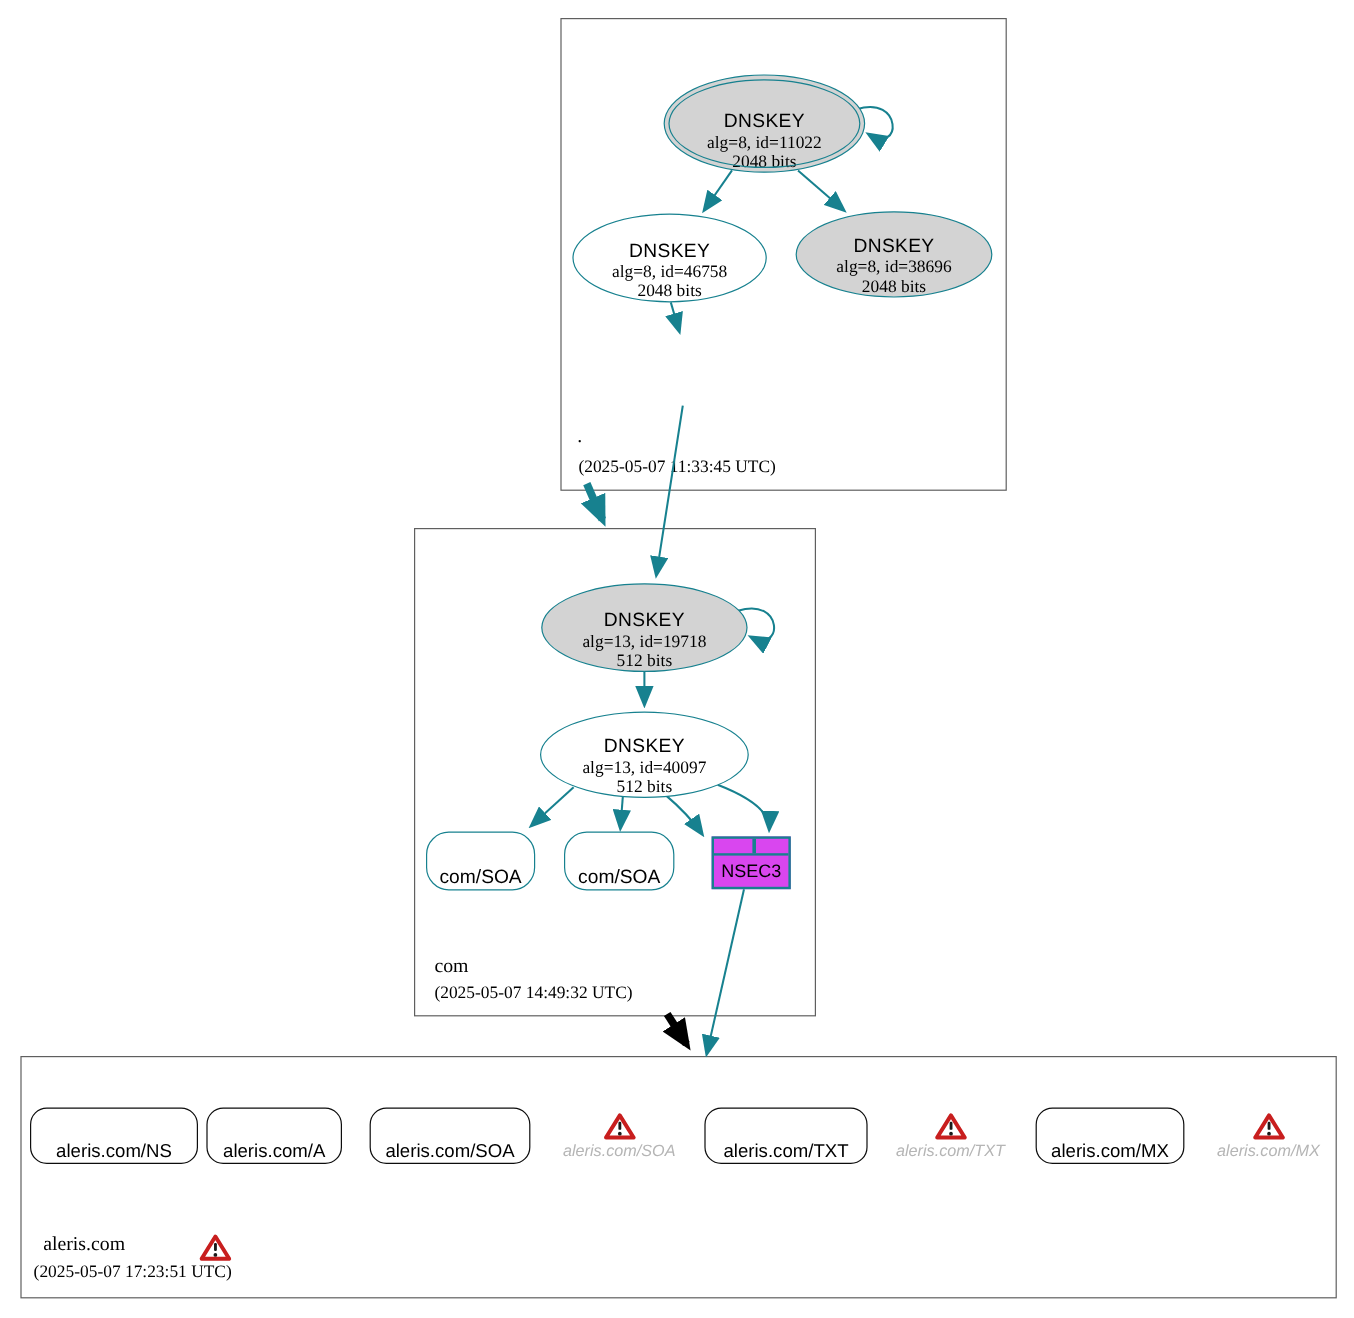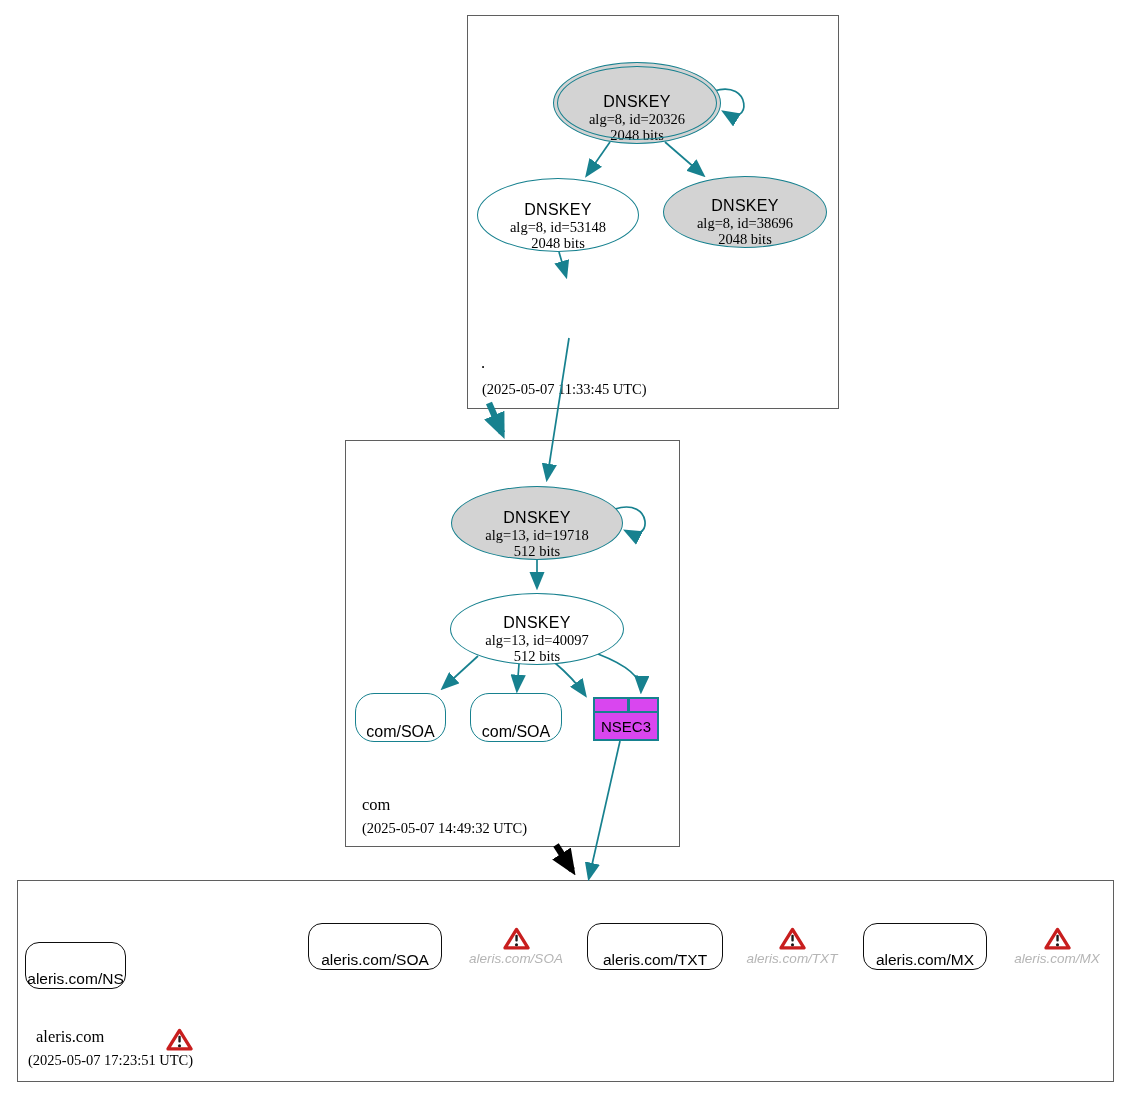--- a/index.html
+++ b/index.html
@@ -89,29 +89,29 @@
     <path class="edge" d="M554,662 Q574,679 585,695" marker-end="url(#mt)"></path>
     <path class="edge" d="M598,654 Q642,671 641,691" marker-end="url(#mt)"></path>
 
     <path class="edge" d="M620,741 L589,878" marker-end="url(#mt)"></path>
     <path class="edge-black-thick" d="M556,845 L572,870" marker-end="url(#mkb)"></path>
   </svg>
 
   <div class="node ellipse double gray" style="left:553px;top:62px;width:168px;height:82px">
     <div>
       <div class="node-title">DNSKEY</div>
-      <div class="node-detail">alg=8, id=20326</div>
+      <div class="node-detail">alg=8, id=11022</div>
       <div class="node-detail">2048 bits</div>
     </div>
   </div>
 
   <div class="node ellipse" style="left:477px;top:178px;width:162px;height:74px">
     <div>
       <div class="node-title">DNSKEY</div>
-      <div class="node-detail">alg=8, id=53148</div>
+      <div class="node-detail">alg=8, id=46758</div>
       <div class="node-detail">2048 bits</div>
     </div>
   </div>
 
   <div class="node ellipse gray" style="left:663px;top:176px;width:164px;height:72px">
     <div>
       <div class="node-title">DNSKEY</div>
       <div class="node-detail">alg=8, id=38696</div>
       <div class="node-detail">2048 bits</div>
     </div>
@@ -137,21 +137,22 @@
   <div class="node rrset" style="left:355px;top:693px;width:91px;height:49px">com/SOA</div>
   <div class="node rrset" style="left:470px;top:693px;width:92px;height:49px">com/SOA</div>
 
   <div class="nsec3" style="left:593px;top:697px;width:66px;height:44px">
     <div class="nsec3-header">
       <div class="nsec3-divider"></div>
     </div>
     <div class="nsec3-label">NSEC3</div>
   </div>
 
-  <div class="node rrset-black" style="left:25px;top:942px;width:101px;height:47px">aleris.com/NS</div>
+  <div class="node rrset-black" style="left:25px;top:923px;width:140px;height:47px">aleris.com/NS</div>
+  <div class="node rrset-black" style="left:172px;top:923px;width:113px;height:47px">aleris.com/A</div>
   <div class="node rrset-black" style="left:308px;top:923px;width:134px;height:47px">aleris.com/SOA</div>
 
   <div class="err-group" style="left:441px;top:927px">
     <svg class="warn-icon" width="27" height="23" viewBox="0 0 32 28">
       <path d="M16,3 L30,25.5 L2,25.5 Z" fill="#ffffff" stroke="#c81e1e" stroke-width="4" stroke-linejoin="round"></path>
       <rect x="14.6" y="9.5" width="2.9" height="8.2" rx="1.2" fill="#1a1a1a"></rect>
       <circle cx="16" cy="21.6" r="1.9" fill="#1a1a1a"></circle>
     </svg>
     <div class="err-label">aleris.com/SOA</div>
   </div>

